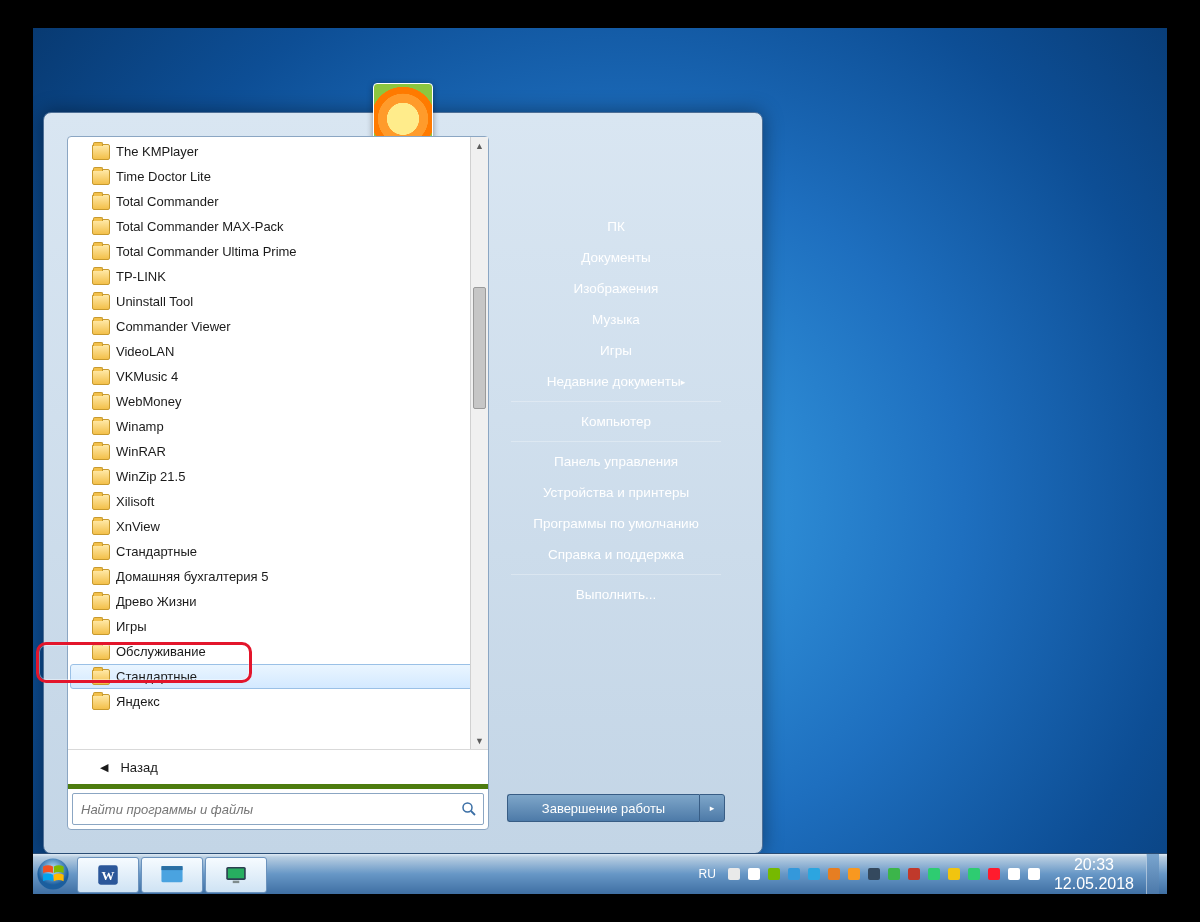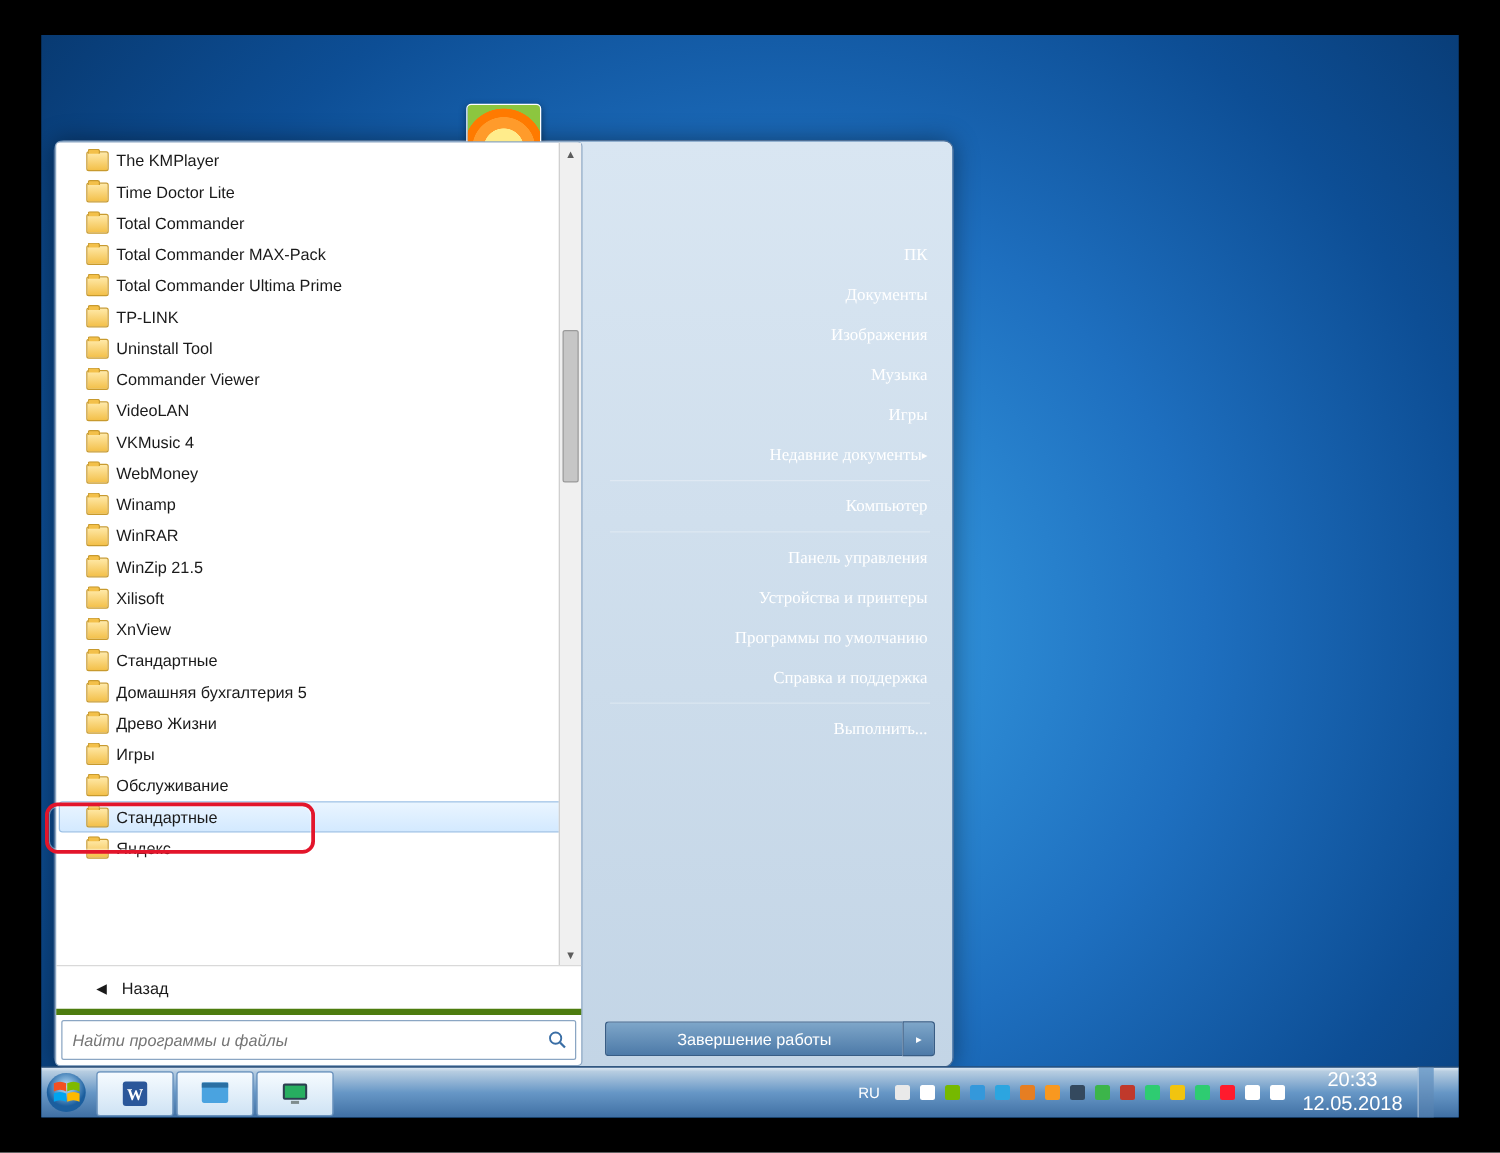--- a/index.html
+++ b/index.html
@@ -12,30 +12,30 @@
   .taskbar{position:absolute;left:0;right:0;bottom:0;height:40px;
     background:linear-gradient(to bottom,#dfeaf4 0%,#b7cde1 8%,#6797c6 50%,#3f6fa3 100%);
     border-top:1px solid #2a4d75;display:flex;align-items:center;}
   .start-orb{width:40px;height:40px;display:flex;align-items:center;justify-content:center;}
   .start-orb svg{width:34px;height:34px;}
   .task-btns{display:flex;height:100%;padding-left:4px;gap:2px;}
   .task-btn{width:60px;height:34px;margin-top:3px;border:1px solid #6a92bd;
     background:linear-gradient(#f6fbff,#cfe3f4);border-radius:3px;
     display:flex;align-items:center;justify-content:center;}
   .task-btn svg{width:26px;height:26px;}
-  .tray{margin-left:auto;display:flex;align-items:center;gap:4px;padding-right:20px;height:100%;}
+  .tray{margin-left:auto;display:flex;align-items:center;gap:4px;padding-right:8px;height:100%;}
   .lang{font-size:12px;color:#fff;padding:4px 6px;}
   .tray-ic{width:16px;height:16px;display:inline-block;}
   .clock{color:#fff;font-size:16px;text-align:center;line-height:1.2;padding:2px 8px;}
   .showdesk{width:12px;height:100%;border-left:1px solid rgba(255,255,255,.45);
     background:linear-gradient(#7aa5ce,#4c79aa);}
   
   .startmenu{position:absolute;left:10px;bottom:40px;width:720px;height:742px;
     background:linear-gradient(#d9e6f2,#c3d5e6);border:1px solid #4e6f96;border-radius:8px;
-    box-shadow:0 0 20px rgba(0,0,0,.4);display:flex;padding:0;box-sizing:border-box;}
+    box-shadow:0 0 20px rgba(0,0,0,.4);display:flex;padding:23px;box-sizing:border-box;}
   .sm-left{width:420px;background:#fff;border:1px solid #8ba6c3;border-radius:4px;
     display:flex;flex-direction:column;position:relative;}
   .sm-list-wrap{flex:1;overflow:hidden;position:relative;}
   .sm-list{position:absolute;inset:0;padding:2px 0 2px 2px;}
   .sm-item{display:flex;align-items:center;height:25px;padding-left:22px;gap:6px;
     font-size:13px;color:#1a1a1a;white-space:nowrap;}
   .sm-item.hover{background:linear-gradient(#eaf5ff,#d3e9ff);
     border:1px solid #9ac0e6;border-radius:3px;height:23px;padding-left:21px;}
   .fold-ic{width:16px;height:14px;background:linear-gradient(#ffe9a8,#f3c04a);
     border:1px solid #c89a2e;border-radius:2px;position:relative;flex:0 0 16px;}
@@ -56,21 +56,21 @@
   .sm-search-box input{flex:1;border:none;outline:none;font-style:italic;color:#777;
     font-size:13px;background:transparent;}
   .sm-search-box .mag{width:16px;height:16px;color:#3a6ea5;}
   
   .sm-right{flex:1;position:relative;padding:75px 14px 10px 18px;color:#fff;}
   .avatar{position:absolute;top:-30px;left:50%;transform:translateX(-50%);
     width:58px;height:58px;border:1px solid #fff;border-radius:4px;
     background:radial-gradient(circle at 50% 60%,#ffec8b 0 35%,#ff9b2b 36% 55%,#ff7a00 56% 70%,#8cc63f 71% 100%);
     box-shadow:0 2px 6px rgba(0,0,0,.4);}
   .r-item{padding:8px 6px;font-size:13.5px;color:#fff;border-radius:3px;
-    display:flex;align-items:center;justify-content:flex-end;font-family:Liberation Serif, serif;}
+    display:flex;align-items:center;justify-content:center;}
   .r-sep{height:1px;background:rgba(255,255,255,.3);margin:4px 4px;}
   .shutdown{position:absolute;left:18px;right:14px;bottom:8px;height:28px;display:flex;margin-top:44px;}
   .shut-main{flex:1;background:linear-gradient(#7ea6c9,#4d7aa8);border:1px solid #385d85;
     border-right:none;border-radius:3px 0 0 3px;color:#fff;display:flex;align-items:center;
     justify-content:center;font-size:13px;}
   .shut-drop{width:24px;background:linear-gradient(#7ea6c9,#4d7aa8);border:1px solid #385d85;
     border-radius:0 3px 3px 0;display:flex;align-items:center;justify-content:center;color:#fff;}
   
   .callout{position:absolute;border:3px solid #e3152b;border-radius:10px;pointer-events:none;
     box-shadow:0 0 0 1px rgba(255,255,255,.4) inset;}

